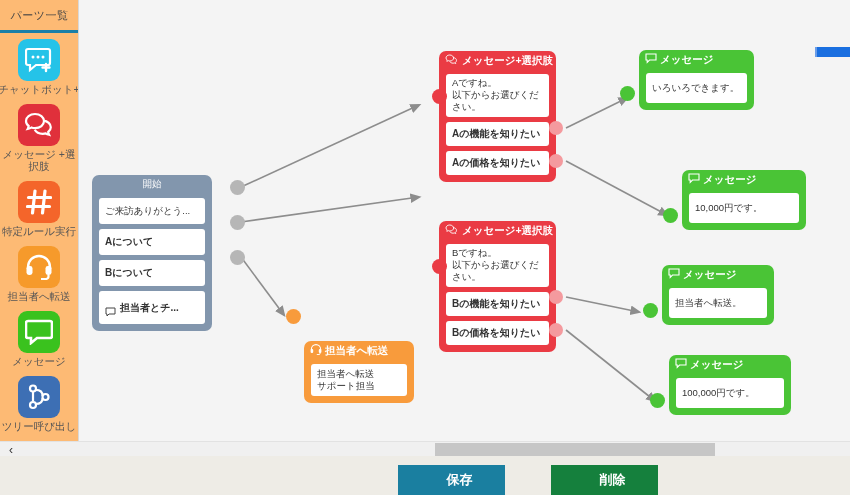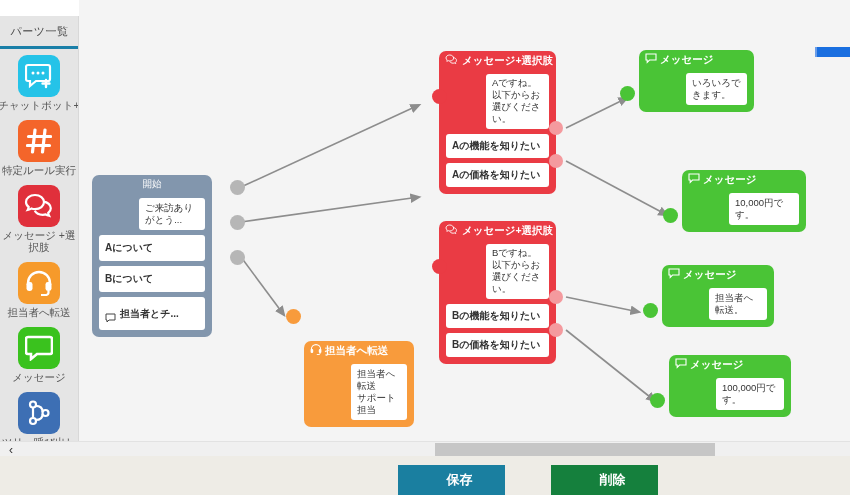--- a/index.html
+++ b/index.html
@@ -7,22 +7,22 @@
     margin: 0; padding: 0;
     width: 850px; height: 495px;
     overflow: hidden;
     font-family: "Liberation Sans", "DejaVu Sans", sans-serif;
     background: #ffffff;
   }
   #app { position: relative; width: 850px; height: 495px; background: #ffffff; }
 
   
   #sidebar {
-    position: absolute; left: 0; top: 16px; width: 79px; height: 456px;
-    background: #e5e5e5; border-right: 1px solid #d8d8d8;
+    position: absolute; left: 0; top: 0; width: 79px; height: 456px;
+    background: #fdba74; border-right: 1px solid #d8d8d8;
     overflow: hidden;
   }
   #sidebar-tab {
     height: 33px; width: 79px;
     display: flex; align-items: center; justify-content: center;
     font-size: 11px; color: #444; letter-spacing: .5px;
     border-bottom: 3px solid #1a7fa8;
   }
   #palette { padding-top: 6px; }
   .palette-item {
@@ -57,21 +57,21 @@
   }
   .node-body { padding: 0 7px 7px 7px; }
   .slot {
     background: #fff; border-radius: 3px; margin-top: 5px;
     padding: 4px 6px; font-size: 9.5px; color: #333; line-height: 12px;
     min-height: 22px; display: flex; align-items: center;
     white-space: pre-line;
   }
   .slot.bold { font-weight: bold; font-size: 10px; }
   .slot.icon-row { gap: 4px; }
-  .slot.top { margin-top: 4px; margin-left: 40px; }
+  .slot.top { margin-top: 4px; }
 
   
   .node.start { background: #8296ad; width: 120px; }
   .node.start .node-head { justify-content: center; color: #fff; font-weight: normal; font-size: 9.5px; }
   .node.start .slot { min-height: 26px; }
 
   
   .node.choice { background: #ea3b44; width: 117px; }
   .node.choice .slot { min-height: 24px; }
   .node.choice .slot.msg { align-items: flex-start; padding-top: 3px; min-height: 38px; }
@@ -147,37 +147,37 @@
             <circle cx="8" cy="10" r="1.5" fill="#fff"></circle>
               <circle cx="13" cy="10" r="1.5" fill="#fff"></circle>
               <circle cx="18" cy="10" r="1.5" fill="#fff"></circle>
             <path d="M21 17v7M17.5 20.5h7" stroke="#fff" stroke-width="2.4" stroke-linecap="round"></path>
           </svg>
         </div>
         <div class="pal-label">チャットボット+</div>
       </div>
 
       <div class="palette-item">
-        <div class="pal-icon" style="background:#f4652a">
-          <svg width="26" height="26" viewBox="0 0 26 26">
-            <path d="M9 2L6.5 24M19 2l-2.5 22M2.5 8.5h22M1.5 17.5h22" stroke="#fff" stroke-width="3.2" stroke-linecap="round"></path>
-          </svg>
-        </div>
-        <div class="pal-label">特定ルール実行</div>
-      </div>
-
-      <div class="palette-item">
         <div class="pal-icon" style="background:#e0303b">
           <svg width="30" height="26" viewBox="0 0 30 26">
             <path d="M11 2C5.8 2 2 5.1 2 9c0 2 1 3.8 2.7 5-.2 1.6-1 3-1 3s2.4-.5 3.7-1.5c1.1.4 2.3.6 3.6.6 5.2 0 9-3.1 9-7S16.2 2 11 2z" fill="none" stroke="#fff" stroke-width="2.2"></path>
             <path d="M19.5 8.6c4.2.5 7.3 3.3 7.3 6.6 0 1.9-1 3.6-2.6 4.8.2 1.5.9 2.8.9 2.8s-2.2-.5-3.4-1.4c-.9.3-1.9.4-3 .4-3.6 0-6.7-1.7-7.9-4" fill="none" stroke="#fff" stroke-width="2.2"></path>
           </svg>
         </div>
         <div class="pal-label two">メッセージ
 +選択肢</div>
+      </div>
+
+      <div class="palette-item">
+        <div class="pal-icon" style="background:#f4652a">
+          <svg width="26" height="26" viewBox="0 0 26 26">
+            <path d="M9 2L6.5 24M19 2l-2.5 22M2.5 8.5h22M1.5 17.5h22" stroke="#fff" stroke-width="3.2" stroke-linecap="round"></path>
+          </svg>
+        </div>
+        <div class="pal-label">特定ルール実行</div>
       </div>
 
       <div class="palette-item">
         <div class="pal-icon" style="background:#f69a2b">
           <svg width="28" height="26" viewBox="0 0 28 26">
             <path d="M3 15v-2a11 11 0 0 1 22 0v2" fill="none" stroke="#fff" stroke-width="2.4"></path>
             <rect x="1.5" y="12" width="6" height="9" rx="2.4" fill="#fff"></rect>
             <rect x="20.5" y="12" width="6" height="9" rx="2.4" fill="#fff"></rect>
             <path d="M23.5 21v1.5a2.5 2.5 0 0 1-2.5 2.5h-5" fill="none" stroke="#fff" stroke-width="2.2"></path>
           </svg>

